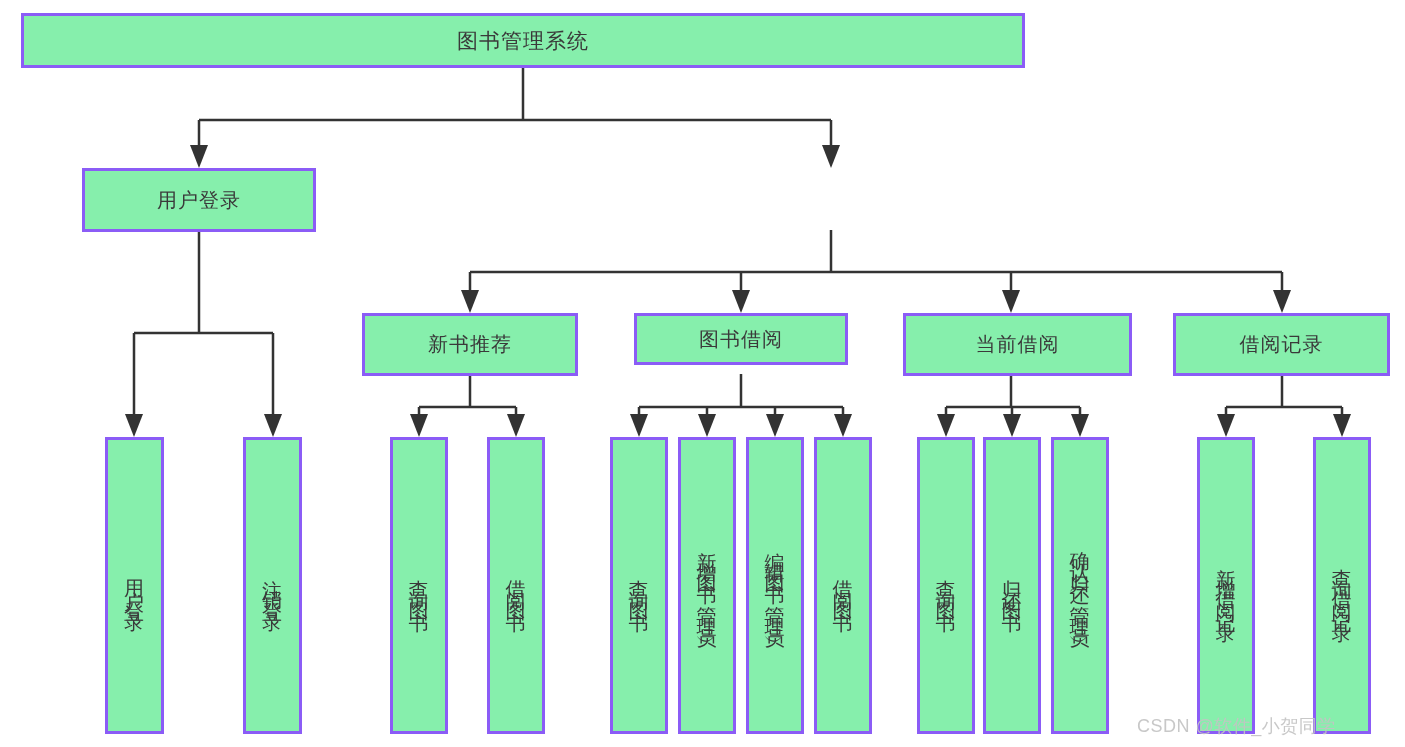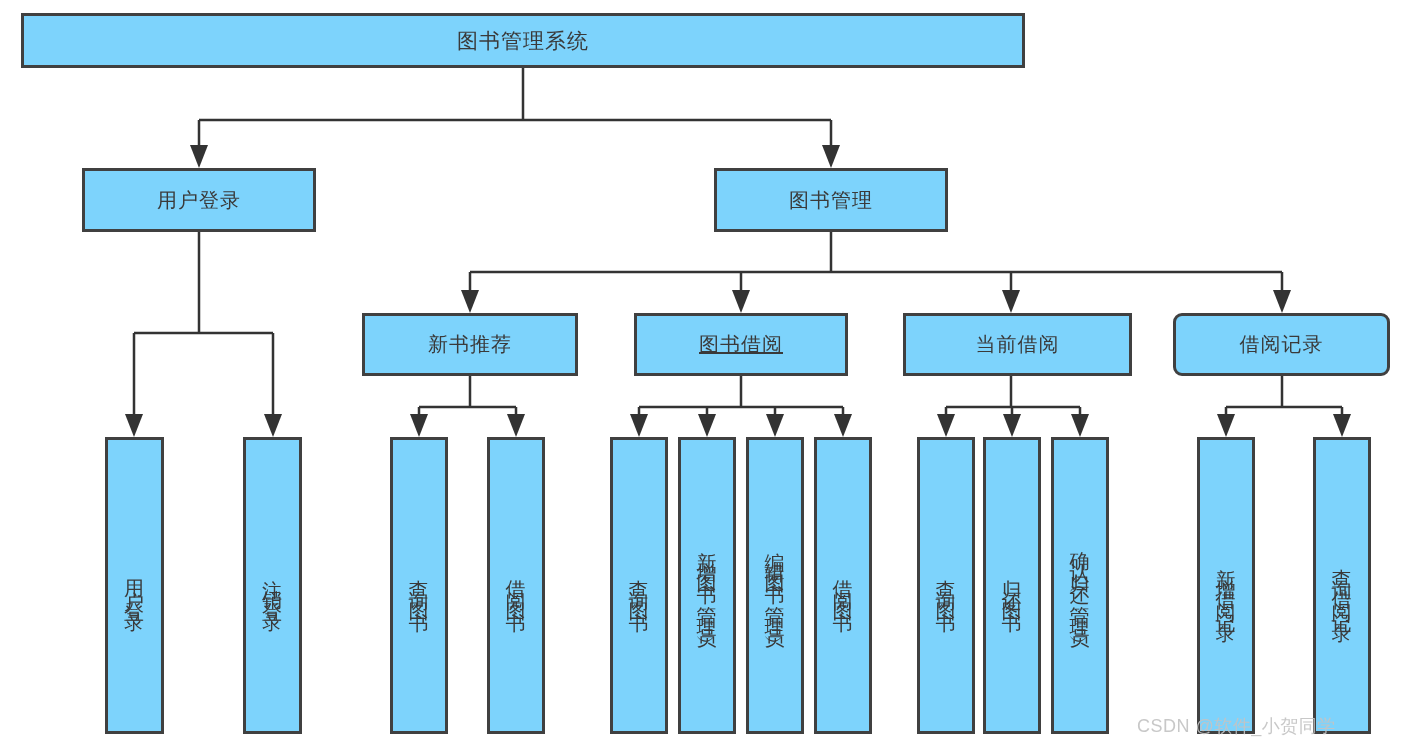--- a/index.html
+++ b/index.html
@@ -17,22 +17,22 @@
   }
   .connectors {
     position: absolute;
     left: 0;
     top: 0;
     z-index: 1;
   }
   .node {
     position: absolute;
     box-sizing: border-box;
-    border: 3px solid #404040;
-    background: #7dd3fc;
+    border: 3px solid #8b5cf6;
+    background: #86efac;
     color: #3a3a3a;
     display: flex;
     align-items: center;
     justify-content: center;
     z-index: 2;
   }
   .box-h span {
     font-size: 20px;
     letter-spacing: 1px;
     white-space: nowrap;
@@ -105,34 +105,31 @@
     </g>
   </svg>
 
   <div class="node box-root" style="left:21px; top:13px; width:1004px; height:55px;">
     <span>图书管理系统</span>
   </div>
 
   <div class="node box-h" style="left:82px; top:168px; width:234px; height:64px;">
     <span>用户登录</span>
   </div>
-  <div class="node box-h" style="left:714px; top:168px; width:234px; height:64px;">
-    <span>图书管理</span>
-  </div>
 
   <div class="node box-h" style="left:362px; top:313px; width:216px; height:63px;text-align:center;">
     <span>新书推荐</span>
   </div>
-  <div class="node box-h" style="left:634px; top:313px; width:214px; height:63px;text-decoration:underline;">
+  <div class="node box-h" style="left:634px; top:313px; width:214px; height:52px;">
     <span>图书借阅</span>
   </div>
   <div class="node box-h" style="left:903px; top:313px; width:229px; height:63px;">
     <span>当前借阅</span>
   </div>
-  <div class="node box-h" style="left:1173px; top:313px; width:217px; height:63px;border-radius:9px;">
+  <div class="node box-h" style="left:1173px; top:313px; width:217px; height:63px;">
     <span>借阅记录</span>
   </div>
 
   <div class="node box-v" style="left:105px; top:437px; width:59px; height:297px;">
     <span class="vtext">用户登录</span>
   </div>
   <div class="node box-v" style="left:243px; top:437px; width:59px; height:297px;">
     <span class="vtext">注销登录</span>
   </div>
 

